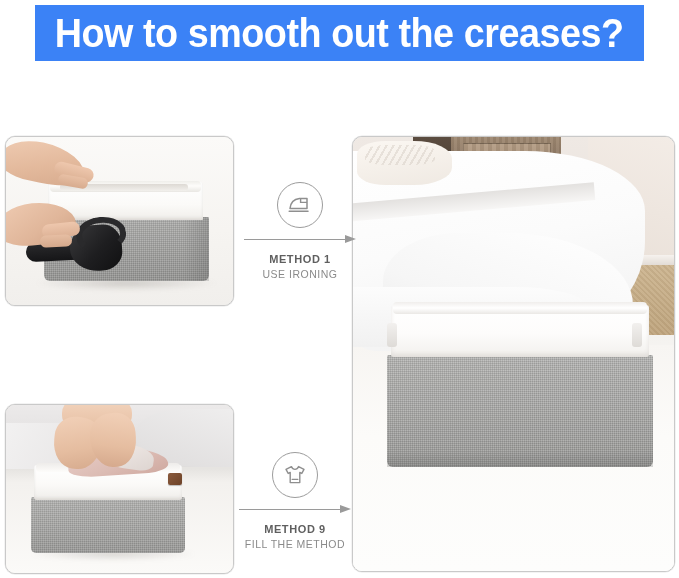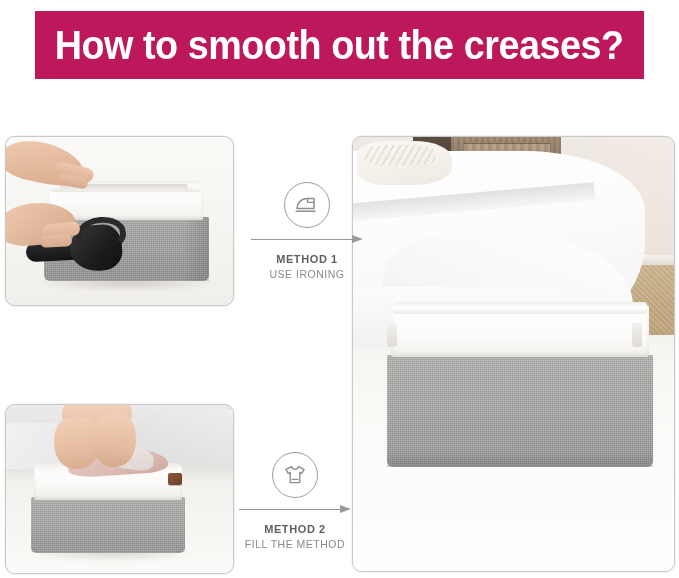--- a/index.html
+++ b/index.html
@@ -12,24 +12,24 @@
     height: 578px;
     position: relative;
     font-family: "Liberation Sans", sans-serif;
     overflow: hidden;
   }
 
   
   .header-banner {
     position: absolute;
     left: 35px;
-    top: 11px;
+    top: 5px;
     width: 609px;
-    height: 68px;
-    background: #be185d;
+    height: 56px;
+    background: #3b82f6;
     display: flex;
     align-items: center;
     justify-content: center;
   }
   .header-title {
     color: #ffffff;
     font-family: "Liberation Sans Narrow", "Liberation Sans", sans-serif;
     font-size: 41px;
     font-weight: bold;
     letter-spacing: -0.5px;
@@ -351,21 +351,21 @@
     content:""; position:absolute; left:0; bottom:0; width:100%; height: 16px;
     background: linear-gradient(180deg, rgba(90,90,88,0) 0%, rgba(90,90,88,0.25) 100%);
   }
 
   
   .method-block {
     position: absolute;
     width: 120px;
     text-align: center;
   }
-  .method-1 { left: 247px; top: 182px; }
+  .method-1 { left: 240px; top: 182px; }
   .method-2 { left: 235px; top: 452px; }
 
   .method-icon-wrap {
     width: 44px; height: 44px;
     margin: 0 auto 6px auto;
     border: 1.6px solid #9c9c9c;
     border-radius: 50%;
     display: flex; align-items: center; justify-content: center;
   }
   .method-arrow {
@@ -498,15 +498,15 @@
     <svg width="26" height="24" viewBox="0 0 26 24" fill="none">
       <path d="M9.4 3.6 L4 6.4 L6.2 10.4 L8.2 9.4 L8.2 19.6 L17.8 19.6 L17.8 9.4 L19.8 10.4 L22 6.4 L16.6 3.6
                C15.8 5.6 14.6 6.4 13 6.4 C11.4 6.4 10.2 5.6 9.4 3.6 Z" stroke="#8f8f8f" stroke-width="1.4" stroke-linejoin="round" fill="none"></path>
       <path d="M10.2 16.4 L15.8 16.4" stroke="#8f8f8f" stroke-width="1.3" stroke-linecap="round"></path>
     </svg>
   </div>
   <div class="method-arrow">
     <span class="shaft"></span>
     <span class="head"></span>
   </div>
-  <div class="method-label">METHOD 2</div>
+  <div class="method-label">METHOD 9</div>
   <div class="method-sub">FILL THE METHOD</div>
 </div>
 
 </body></html>

